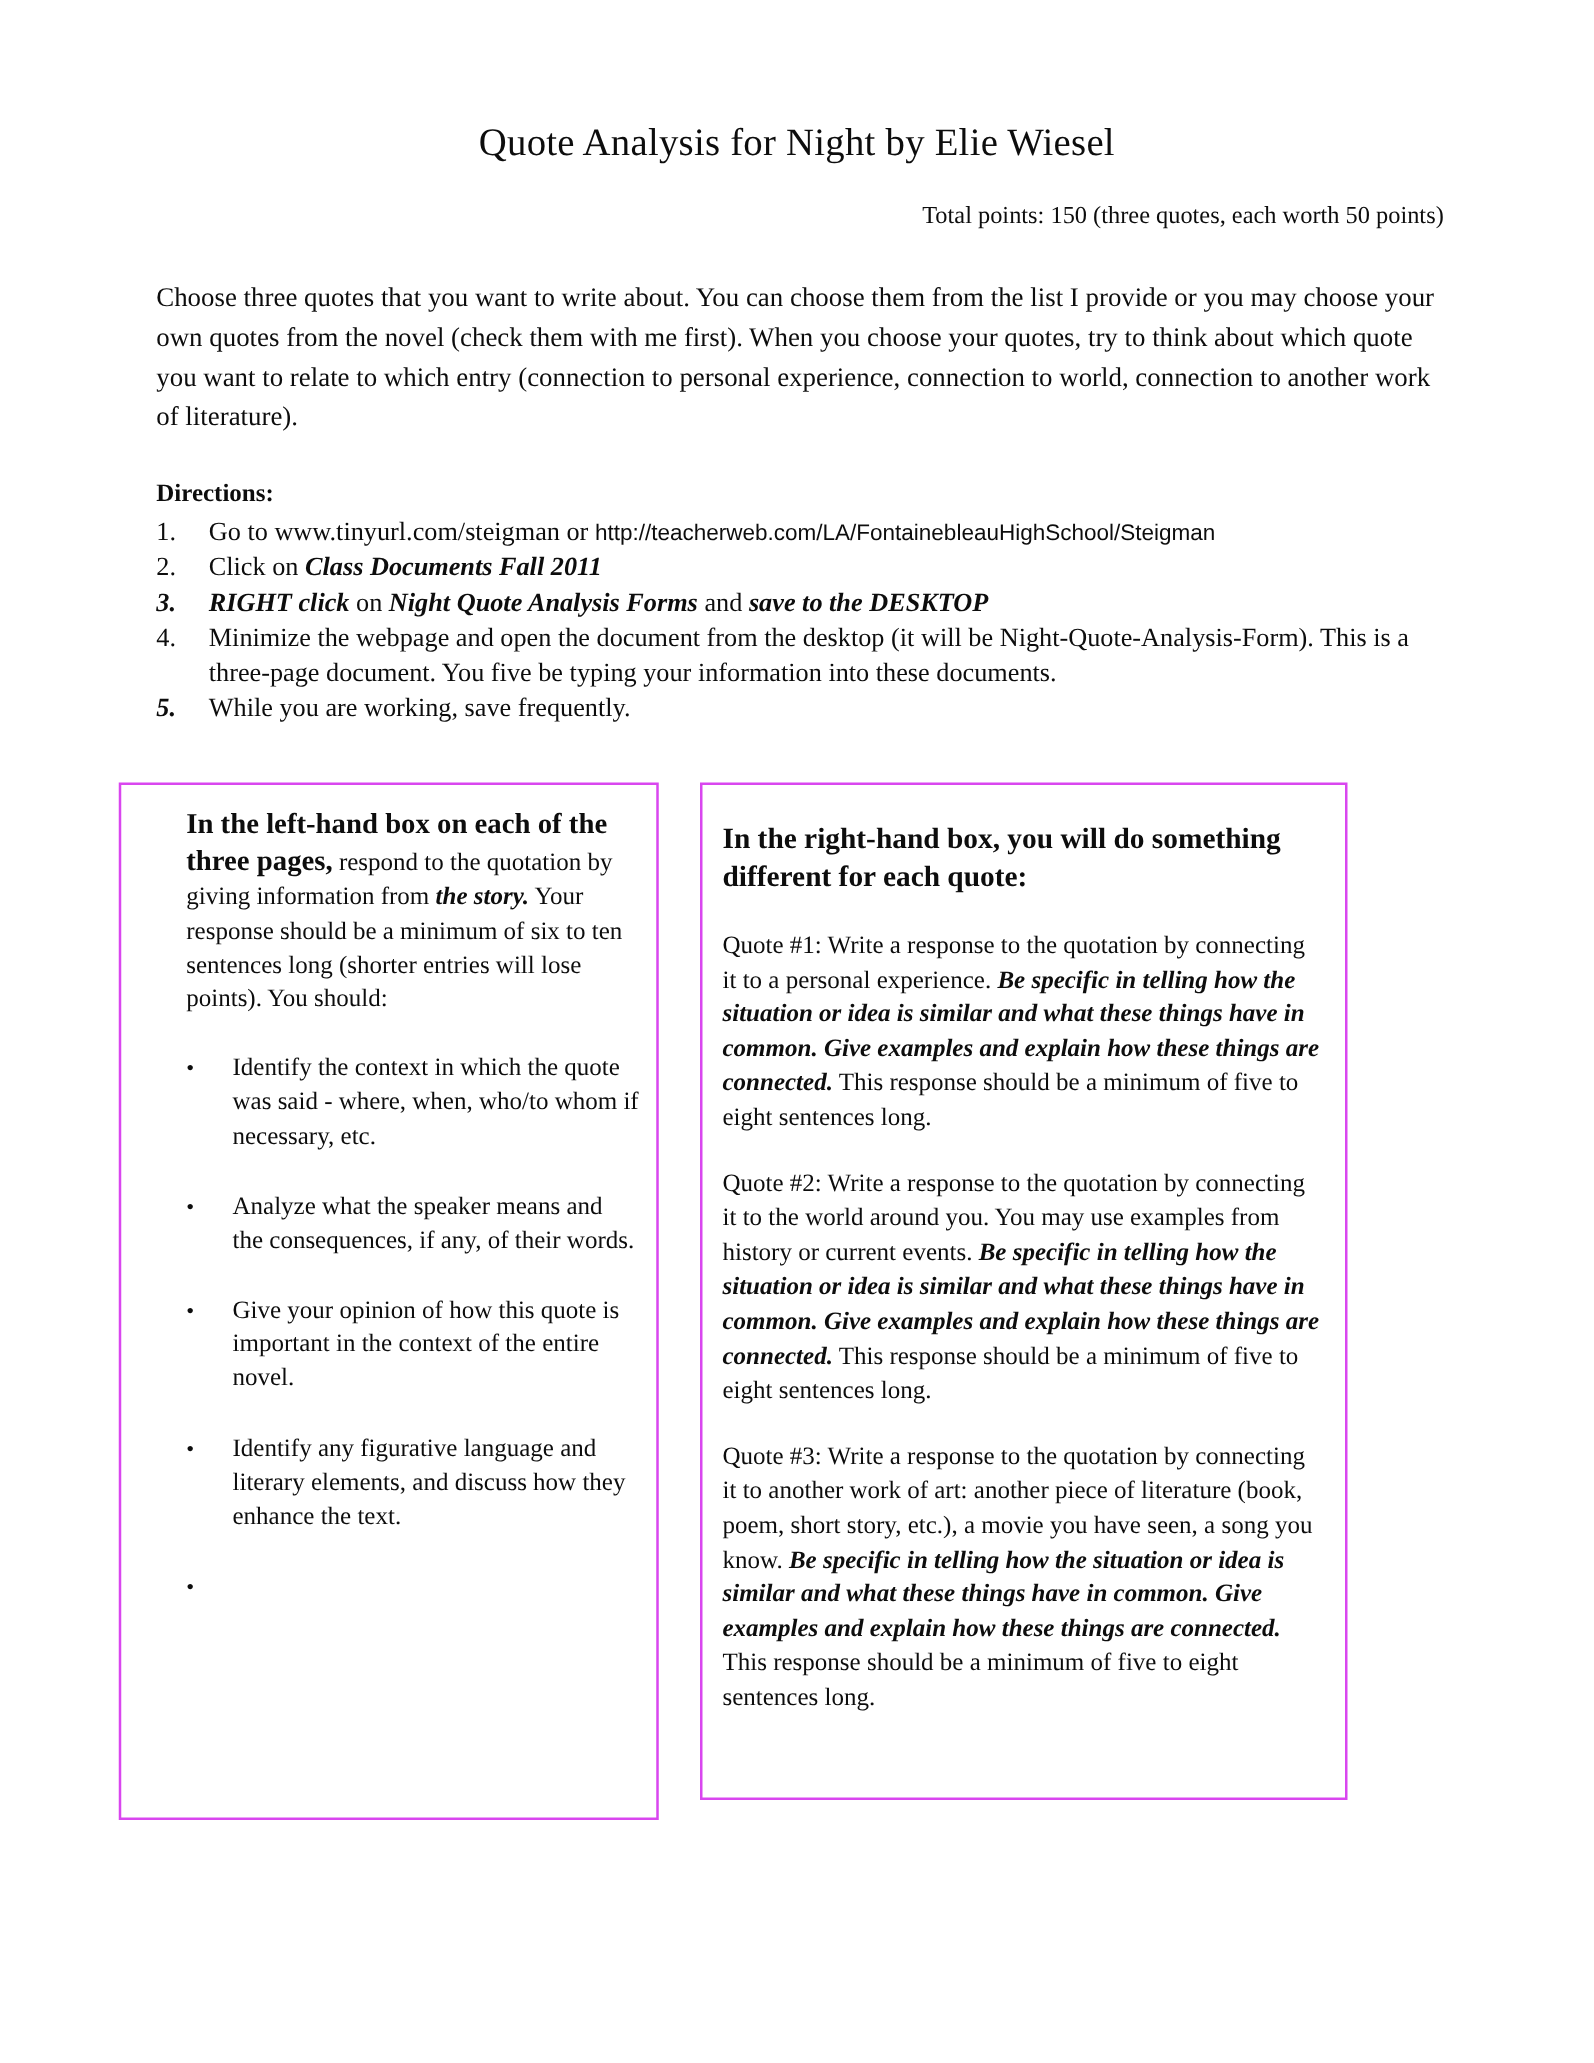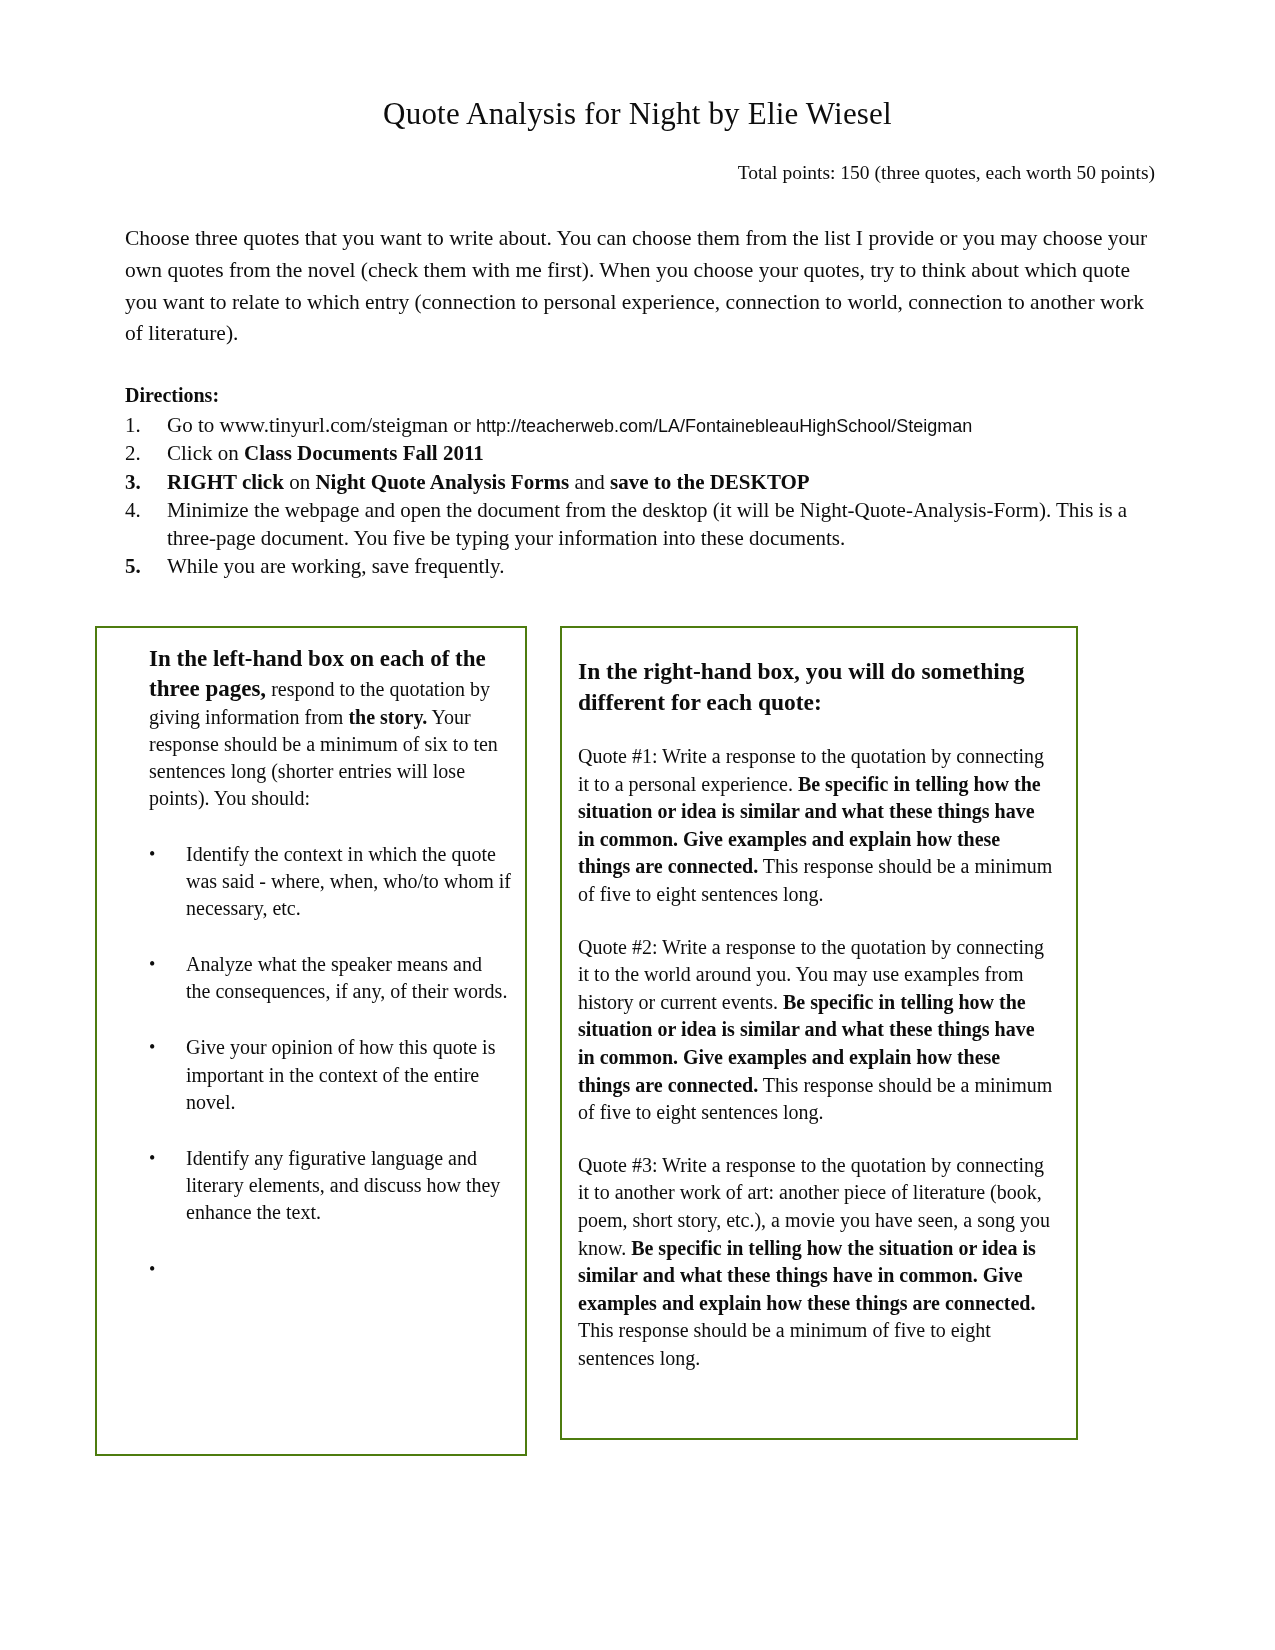--- a/index.html
+++ b/index.html
@@ -48,39 +48,39 @@
   .dir-item .num { flex: none; width: 42px; }
   .dir-item .itext { width: 965px; }
 
   .boxes {
     display: flex;
     margin: 46px 0 0 95px;
     gap: 33px;
     align-items: flex-start;
   }
   .box {
-    border: 2px solid #4d7c0f;
+    border: 2px solid #d946ef;
     background: #ffffff;
   }
   .box.left {
     width: 432px;
     height: 830px;
     padding: 16px 14px 0 52px;
     font-size: 20px;
     line-height: 1.36;
   }
   .box.right {
     width: 518px;
     height: 814px;
     padding: 28px 20px 0 16px;
     font-size: 20px;
     line-height: 1.38;
   }
 
-  .b { font-weight: bold; }
+  .b { font-weight: bold; font-style: italic; }
   .h { font-weight: bold; font-size: 23px; line-height: 1.3; }
   .sans { font-family: "Liberation Sans", sans-serif; font-size: 18px; }
 
   .left-head { line-height: 1.36; }
 
   .bullets { margin-top: 28px; list-style: none; }
   .bullets li {
     display: flex;
     margin-bottom: 29px;
   }

